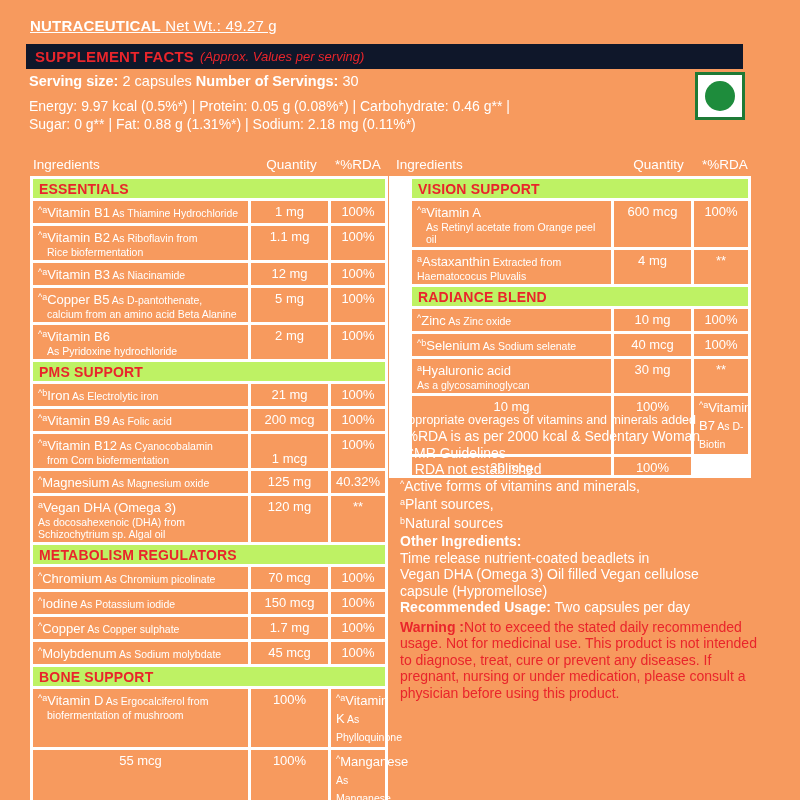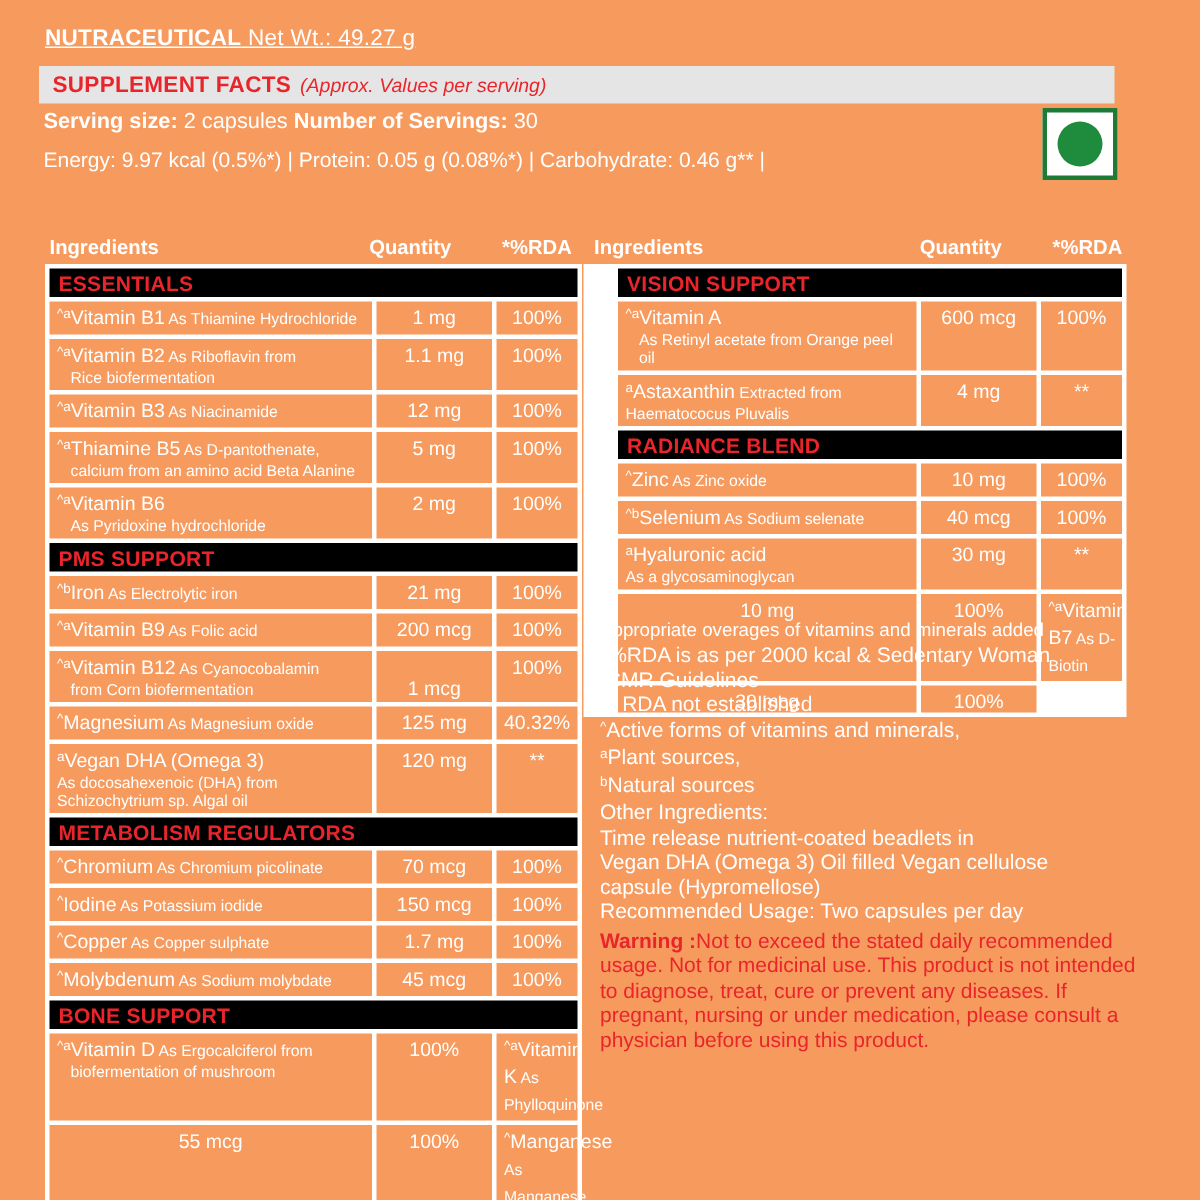--- a/index.html
+++ b/index.html
@@ -8,62 +8,62 @@
     background:#F79A5E;
     font-family:"Liberation Sans", sans-serif;
     color:#FFFFFF;
     -webkit-font-smoothing:antialiased;
   }
   .abs{position:absolute;}
 
   
   .brand-line{left:30px;top:17px;font-size:15px;font-weight:bold;letter-spacing:.2px;text-decoration:underline;}
   .brand-line .reg{font-weight:normal;}
-  .facts-bar{left:26px;top:44px;width:717px;height:25px;background:#e5e5e5;
+  .facts-bar{left:26px;top:44px;width:717px;height:25px;background:#0f172a;
     display:flex;align-items:center;padding-left:9px;box-sizing:border-box;}
   .facts-title{color:#E9252B;font-weight:bold;font-size:15px;letter-spacing:.2px;}
   .facts-note{color:#E9252B;font-style:italic;font-size:13px;margin-left:6px;}
   .serving-line{left:29px;top:73px;font-size:14.5px;}
   .serving-line b{font-weight:bold;}
   .energy-block{left:29px;top:98px;font-size:14px;line-height:17.5px;}
 
   
   .veg{left:695px;top:72px;width:50px;height:48px;background:#FFFFFF;
     border:3px solid #1E7A36;box-sizing:border-box;display:flex;align-items:center;justify-content:center;}
   .veg .dot{width:30px;height:30px;border-radius:50%;background:#1E8C3C;}
 
   
-  .col-head{display:grid;grid-template-columns:1fr 77px 54px;gap:19px;padding:0 3px;
-    box-sizing:border-box;font-size:13.5px;font-weight:bold;}
+  .col-head{display:grid;grid-template-columns:1fr 77px 54px;gap:1px;padding:0 3px;
+    box-sizing:border-box;font-size:13.5px;font-weight:normal;}
   .col-head .c{text-align:center;}
   .ch-left{left:30px;top:157px;width:358px;}
   .ch-right{left:393px;top:157px;width:362px;}
 
   
   .stable{display:grid;grid-template-columns:1fr 77px 54px;gap:3px;background:#FFFFFF;
     padding:3px;box-sizing:border-box;align-content:start;}
   .t-left{left:30px;top:176px;width:358px;}
   .t-right{left:389px;top:176px;width:362px;padding-left:23px;}
-  .band{grid-column:1/-1;background:#000000;color:#E9252B;font-weight:bold;font-size:14px;
+  .band{grid-column:1/-1;background:#bef264;color:#E9252B;font-weight:bold;font-size:14px;
     padding:2px 0 1px 6px;letter-spacing:.2px;}
   .cell{background:#F79A5E;}
   .ing{padding:2px 3px 2px 5px;}
   .iname{font-size:13px;line-height:15px;}
   .sup{font-size:9px;position:relative;top:-4px;}
   .idesc{font-size:10.5px;line-height:12px;}
   .sub{padding-left:9px;}
   .sub.flush{padding-left:0;}
   .qty,.rda{font-size:13px;text-align:center;padding-top:3px;line-height:15px;}
   .qbot{display:flex;align-items:flex-end;justify-content:center;padding-bottom:2px;box-sizing:border-box;}
 
   
   .rb{left:400px;top:413px;width:364px;font-size:14px;line-height:16.5px;}
   .rb .small{font-size:12.5px;line-height:15px;}
   .rb .nsup{font-size:9px;position:relative;top:-4px;}
-  .rb .blabel{font-weight:normal;}
+  .rb .blabel{font-weight:bold;}
   .warning{color:#E9252B;margin-top:3px;}
   .warning b{font-weight:bold;}
 </style>
 </head>
 <body>
 
 <div class="abs brand-line">
   <span>NUTRACEUTICAL</span><span class="reg"> Net Wt.: 49.27 g</span>
 </div>
 
@@ -71,20 +71,21 @@
   <span class="facts-title">SUPPLEMENT FACTS</span>
   <span class="facts-note">(Approx. Values per serving)</span>
 </div>
 
 <div class="abs serving-line">
   <b>Serving size:</b><span> 2 capsules </span><b>Number of Servings:</b><span> 30</span>
 </div>
 
 <div class="abs energy-block">
   <div>Energy: 9.97 kcal (0.5%*) | Protein: 0.05 g (0.08%*) | Carbohydrate: 0.46 g** |</div>
+  <div>Sugar: 0 g** | Fat: 0.88 g (1.31%*) | Sodium: 2.18 mg (0.11%*)</div>
 </div>
 
 <div class="abs veg">
   <div class="dot"></div>
 </div>
 
 <div class="abs col-head ch-left">
   <span>Ingredients</span>
   <span class="c">Quantity</span>
   <span class="c">*%RDA</span>
@@ -99,21 +100,21 @@
     <div class="band">ESSENTIALS</div>
     <div class="cell ing"><span class="sup">^a</span><span class="iname">Vitamin B1</span><span class="idesc"> As Thiamine Hydrochloride</span></div>
     <div class="cell qty">1 mg</div>
     <div class="cell rda">100%</div>
     <div class="cell ing"><span class="sup">^a</span><span class="iname">Vitamin B2</span><span class="idesc"> As Riboflavin from</span><div class="idesc sub">Rice biofermentation</div></div>
     <div class="cell qty">1.1 mg</div>
     <div class="cell rda">100%</div>
     <div class="cell ing"><span class="sup">^a</span><span class="iname">Vitamin B3</span><span class="idesc"> As Niacinamide</span></div>
     <div class="cell qty">12 mg</div>
     <div class="cell rda">100%</div>
-    <div class="cell ing"><span class="sup">^a</span><span class="iname">Thiamine B5</span><span class="idesc"> As D-pantothenate,</span><div class="idesc sub">calcium from an amino acid Beta Alanine</div></div>
+    <div class="cell ing"><span class="sup">^a</span><span class="iname">Copper B5</span><span class="idesc"> As D-pantothenate,</span><div class="idesc sub">calcium from an amino acid Beta Alanine</div></div>
     <div class="cell qty">5 mg</div>
     <div class="cell rda">100%</div>
     <div class="cell ing"><span class="sup">^a</span><span class="iname">Vitamin B6</span><div class="idesc sub">As Pyridoxine hydrochloride</div></div>
     <div class="cell qty">2 mg</div>
     <div class="cell rda">100%</div>
     <div class="band">PMS SUPPORT</div>
     <div class="cell ing"><span class="sup">^b</span><span class="iname">Iron</span><span class="idesc"> As Electrolytic iron</span></div>
     <div class="cell qty">21 mg</div>
     <div class="cell rda">100%</div>
     <div class="cell ing"><span class="sup">^a</span><span class="iname">Vitamin B9</span><span class="idesc"> As Folic acid</span></div>

